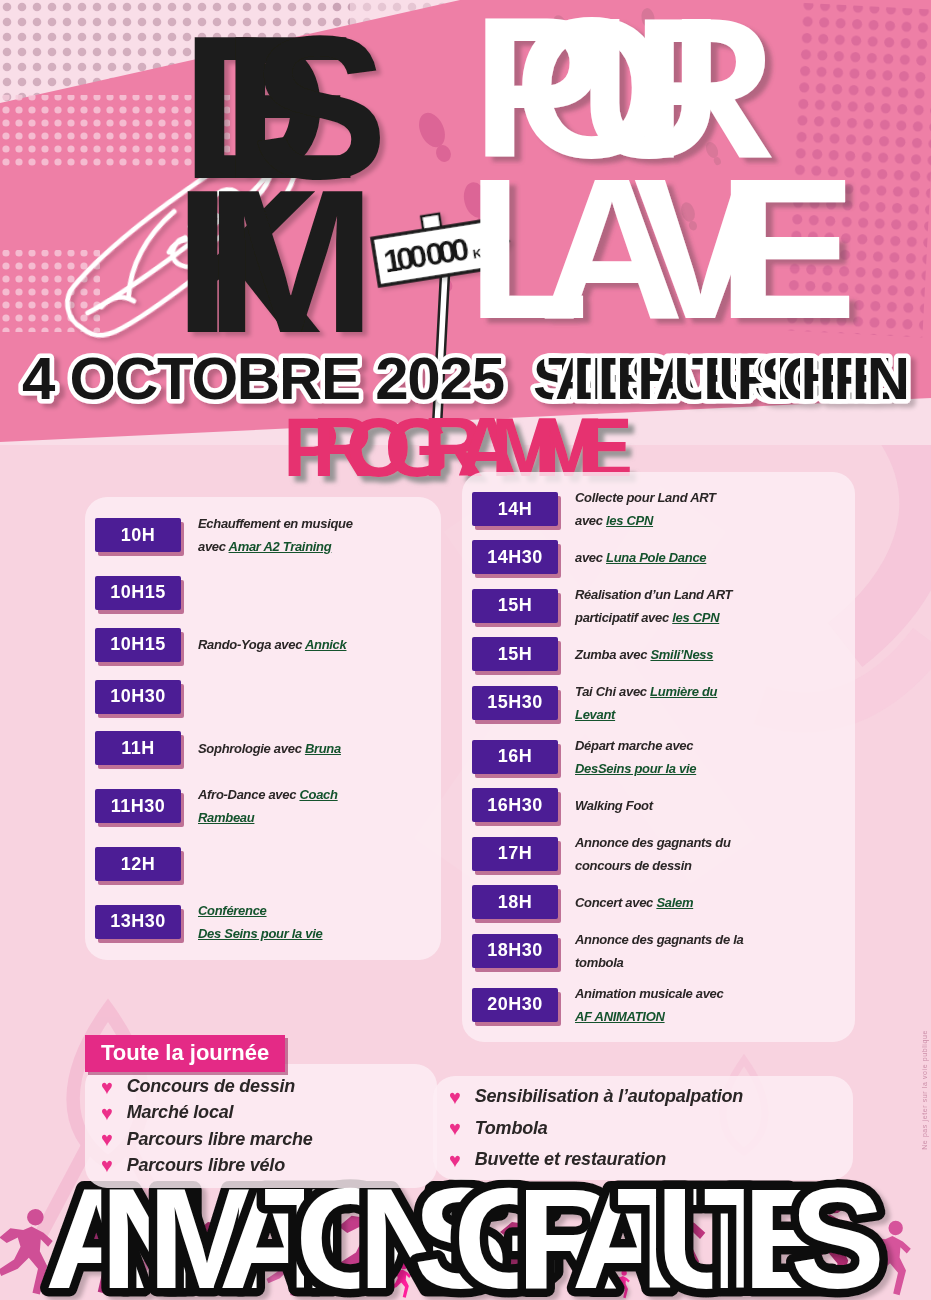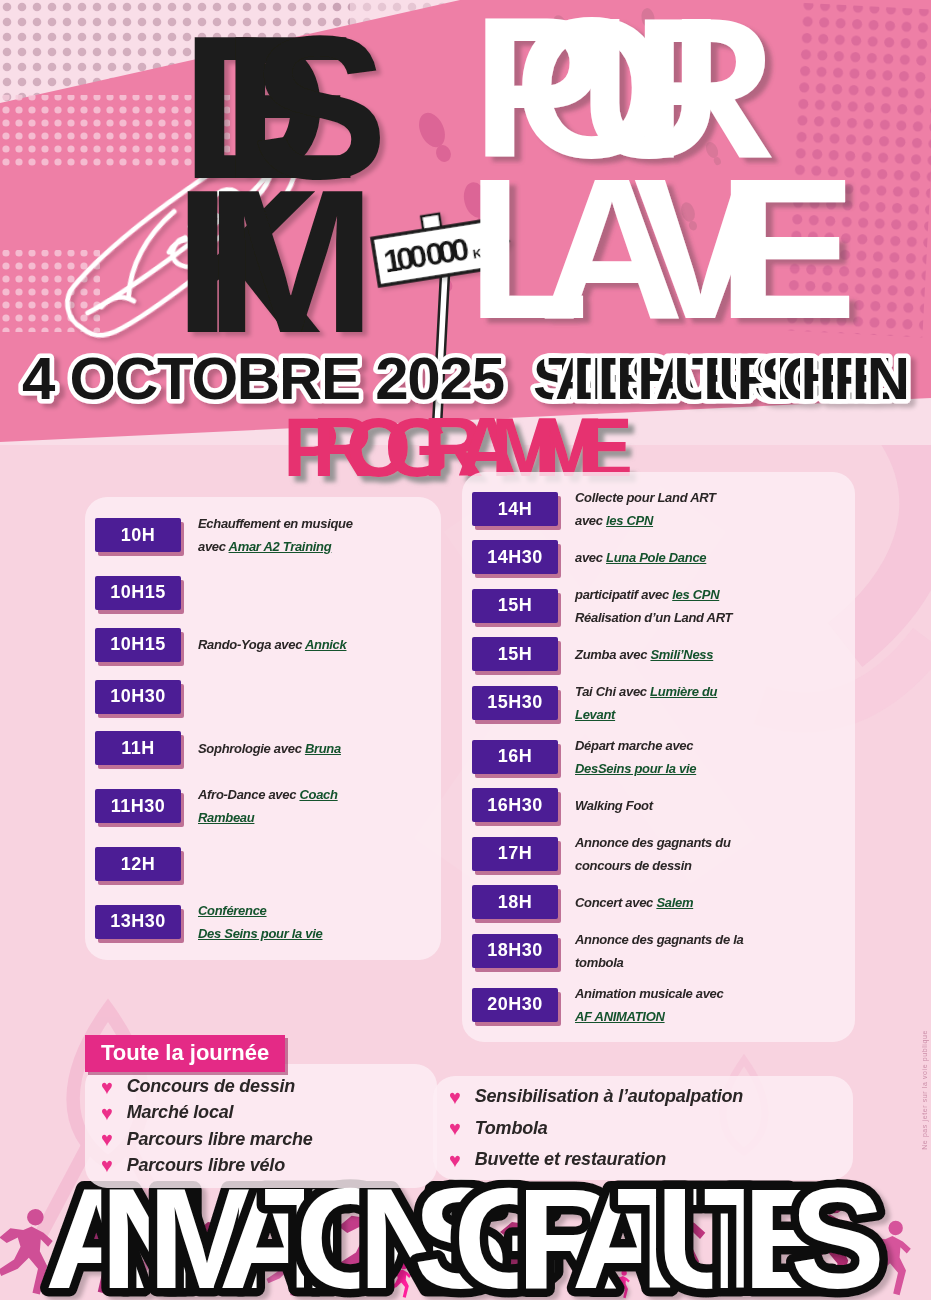--- a/index.html
+++ b/index.html
@@ -222,22 +222,22 @@
       </div>
       <div class="sched-row">
         <div class="time-badge">14H30</div>
         <div class="sched-text">
           <div><span>avec </span><span class="pink">Luna Pole Dance</span></div>
         </div>
       </div>
       <div class="sched-row">
         <div class="time-badge">15H</div>
         <div class="sched-text">
+          <div><span>Réalisation d’un Land ART</span></div>
           <div><span>participatif avec </span><span class="pink">les CPN</span></div>
-          <div><span>Réalisation d’un Land ART</span></div>
         </div>
       </div>
       <div class="sched-row">
         <div class="time-badge">15H</div>
         <div class="sched-text">
           <div><span>Zumba avec </span><span class="pink">Smili’Ness</span></div>
         </div>
       </div>
       <div class="sched-row">
         <div class="time-badge">15H30</div>

